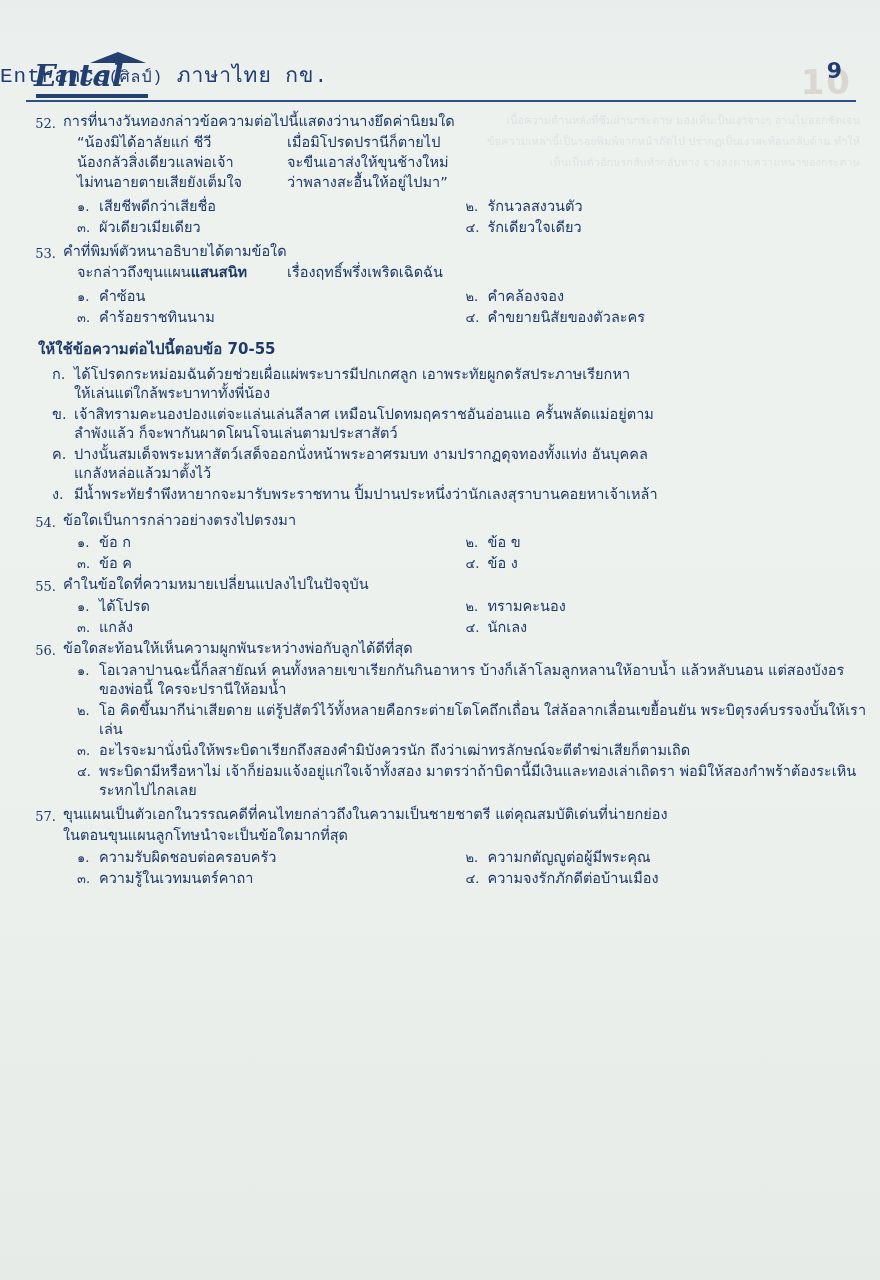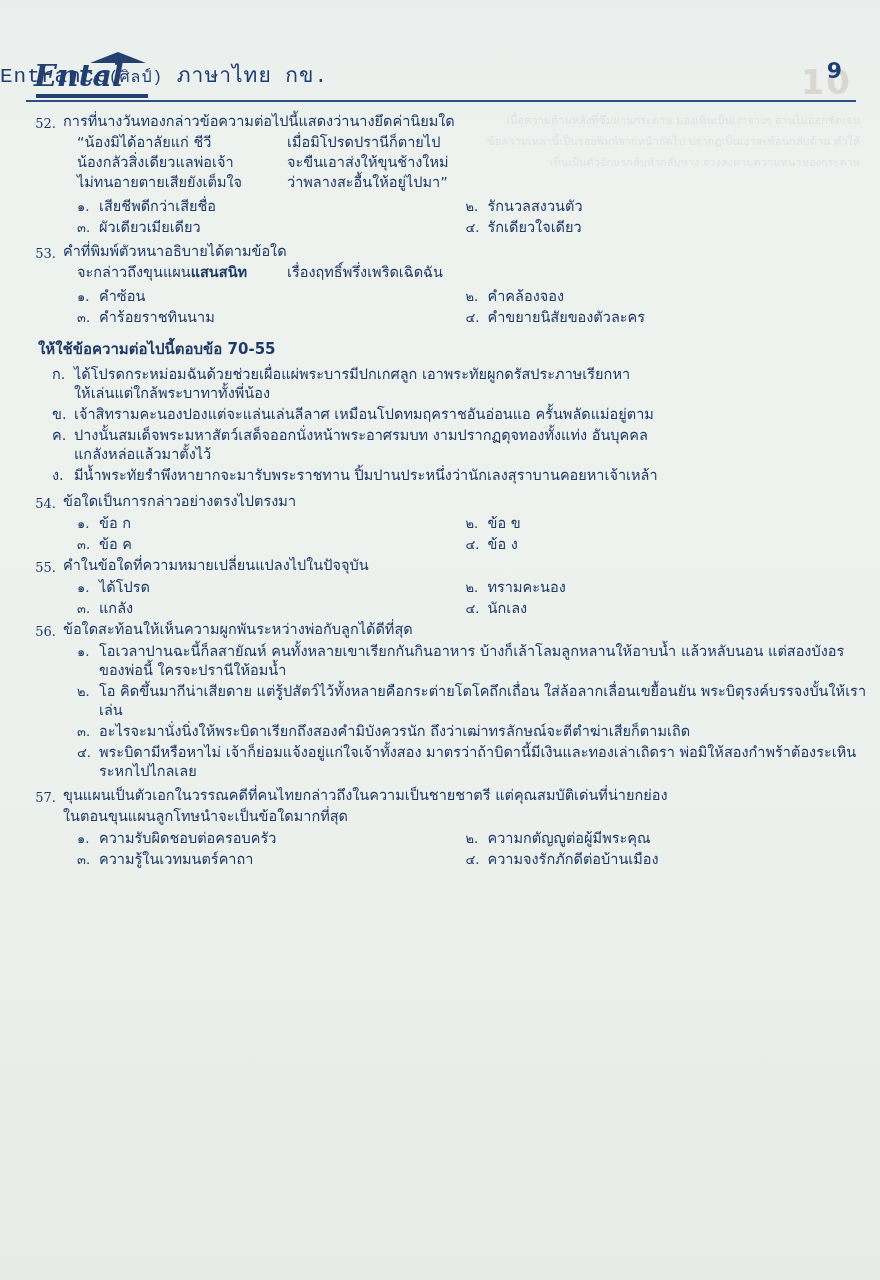--- a/index.html
+++ b/index.html
@@ -311,20 +311,21 @@
       <div class="pl">ก.</div>
       <div class="pt">
         <span>ได้โปรดกระหม่อมฉันด้วยช่วยเผื่อแผ่พระบารมีปกเกศลูก  เอาพระทัยผูกดรัสประภาษเรียกหา</span>
         <span class="cont">ให้เล่นแต่ใกล้พระบาทาทั้งพี่น้อง</span>
       </div>
     </div>
     <div class="para">
       <div class="pl">ข.</div>
       <div class="pt">
         <span>เจ้าสิทรามคะนองปองแต่จะแล่นเล่นลีลาศ เหมือนโปดทมฤคราชอันอ่อนแอ ครั้นพลัดแม่อยู่ตาม</span>
+        <span class="cont">ลำพังแล้ว ก็จะพากันผาดโผนโจนเล่นตามประสาสัตว์</span>
       </div>
     </div>
     <div class="para">
       <div class="pl">ค.</div>
       <div class="pt">
         <span>ปางนั้นสมเด็จพระมหาสัตว์เสด็จออกนั่งหน้าพระอาศรมบท  งามปรากฏดุจทองทั้งแท่ง อันบุคคล</span>
         <span class="cont">แกลังหล่อแล้วมาตั้งไว้</span>
       </div>
     </div>
     <div class="para">

